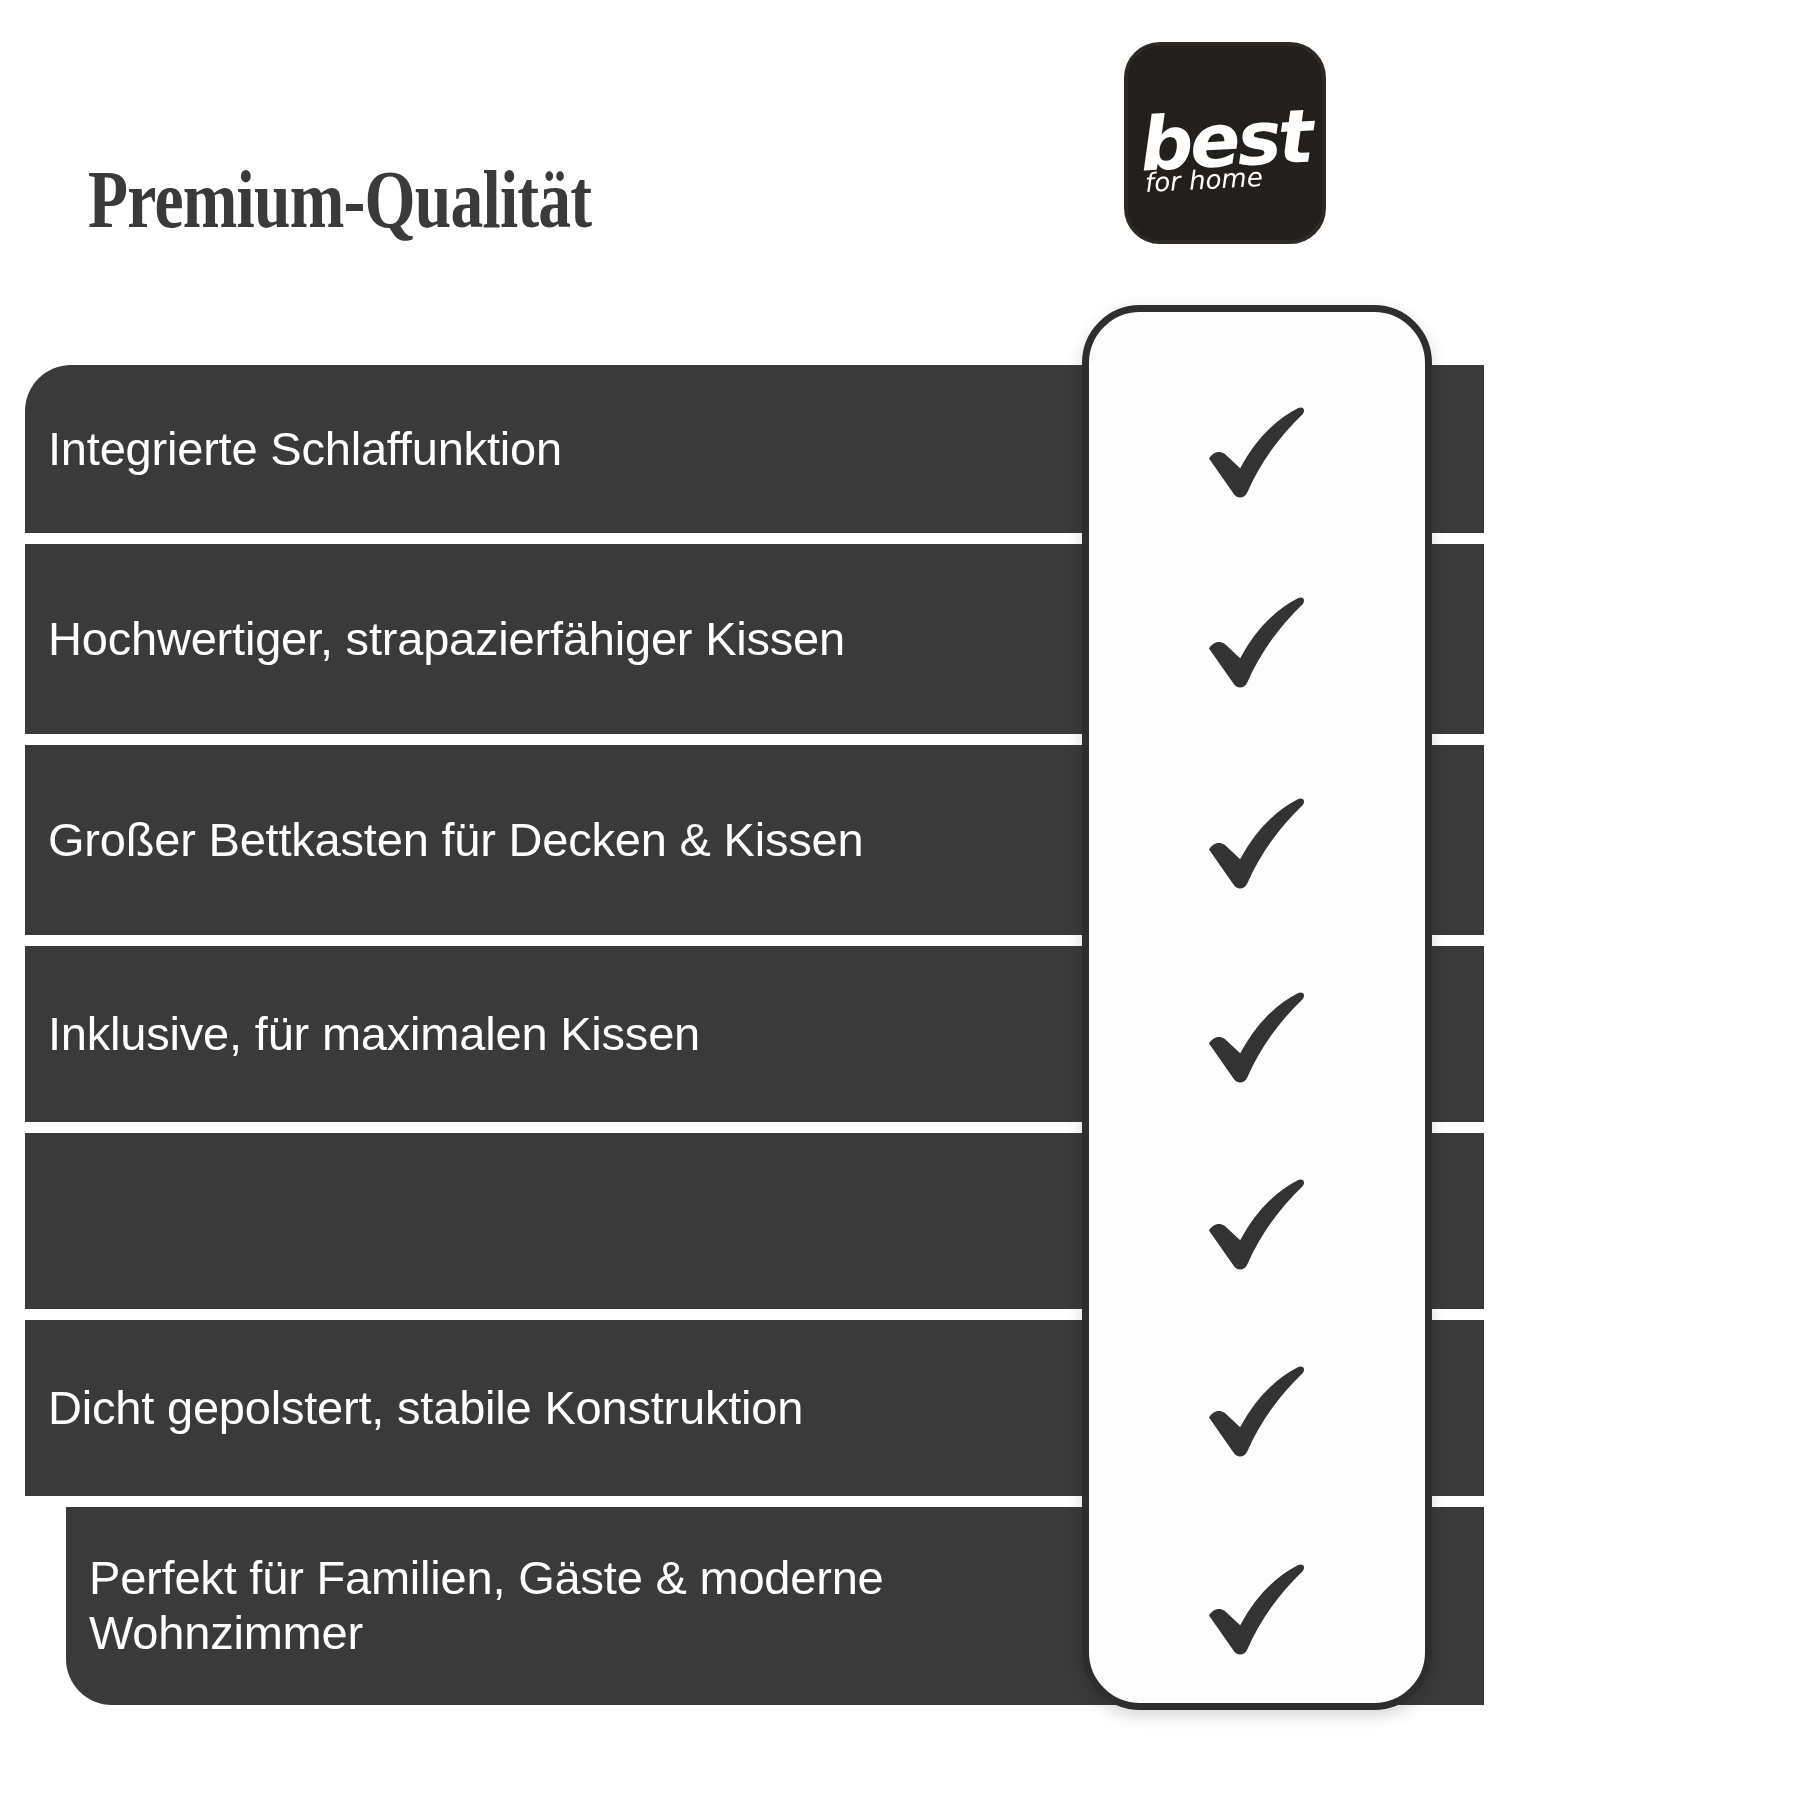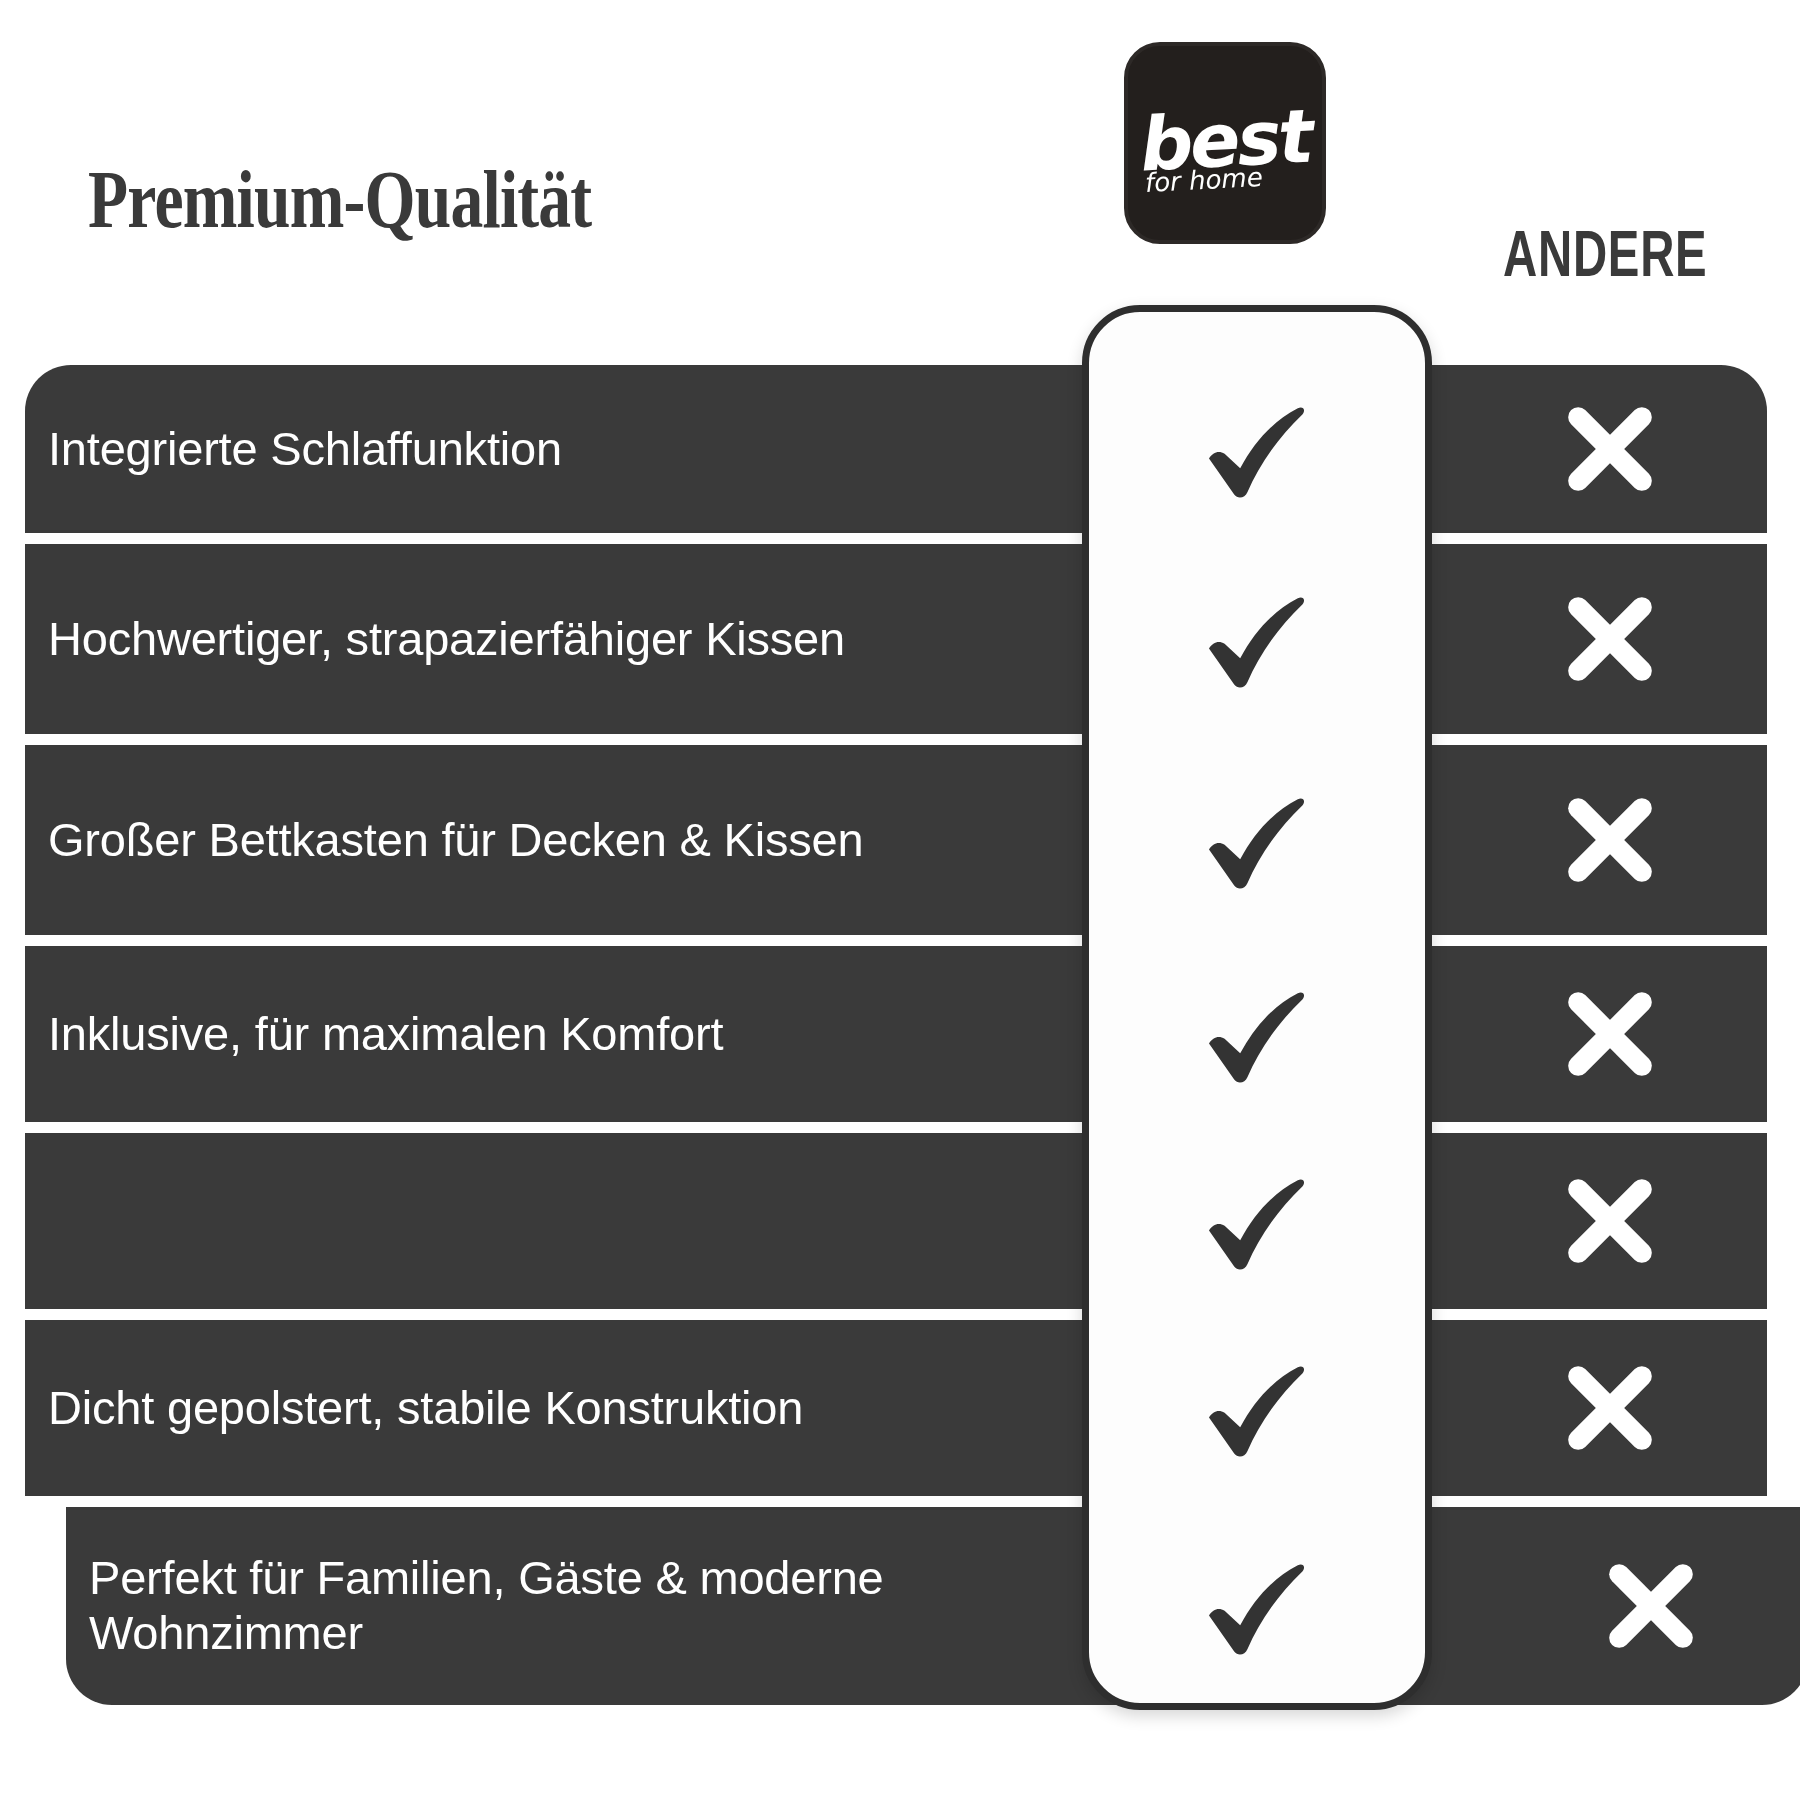--- a/index.html
+++ b/index.html
@@ -7,21 +7,21 @@
     padding: 0;
     background: #ffffff;
   }
   body {
     font-family: "Liberation Sans", sans-serif;
     -webkit-font-smoothing: antialiased;
   }
 
   #stage {
     position: relative;
-    width: 1800px;
+    width: 1484px;
     height: 1800px;
     background: #ffffff;
     overflow: hidden;
   }
 
   
   .page-title {
     position: absolute;
     left: 88px;
     top: 104px;
@@ -244,21 +244,21 @@
         <div class="feature-label">Großer Bettkasten für Decken &amp; Kissen</div>
         <div class="x-cell" style="height: 190px;">
           <span class="x-mark">
             <i class="a"></i>
             <i class="b"></i>
           </span>
         </div>
       </div>
       <div class="row-gap"></div>
       <div class="feature-row" style="height: 176px;">
-        <div class="feature-label">Inklusive, für maximalen Komfort</div>
+        <div class="feature-label">Inklusive, für maximalen Kissen</div>
         <div class="x-cell" style="height: 176px;">
           <span class="x-mark">
             <i class="a"></i>
             <i class="b"></i>
           </span>
         </div>
       </div>
       <div class="row-gap"></div>
       <div class="feature-row" style="height: 176px;">
         <div class="x-cell" style="height: 176px;">

